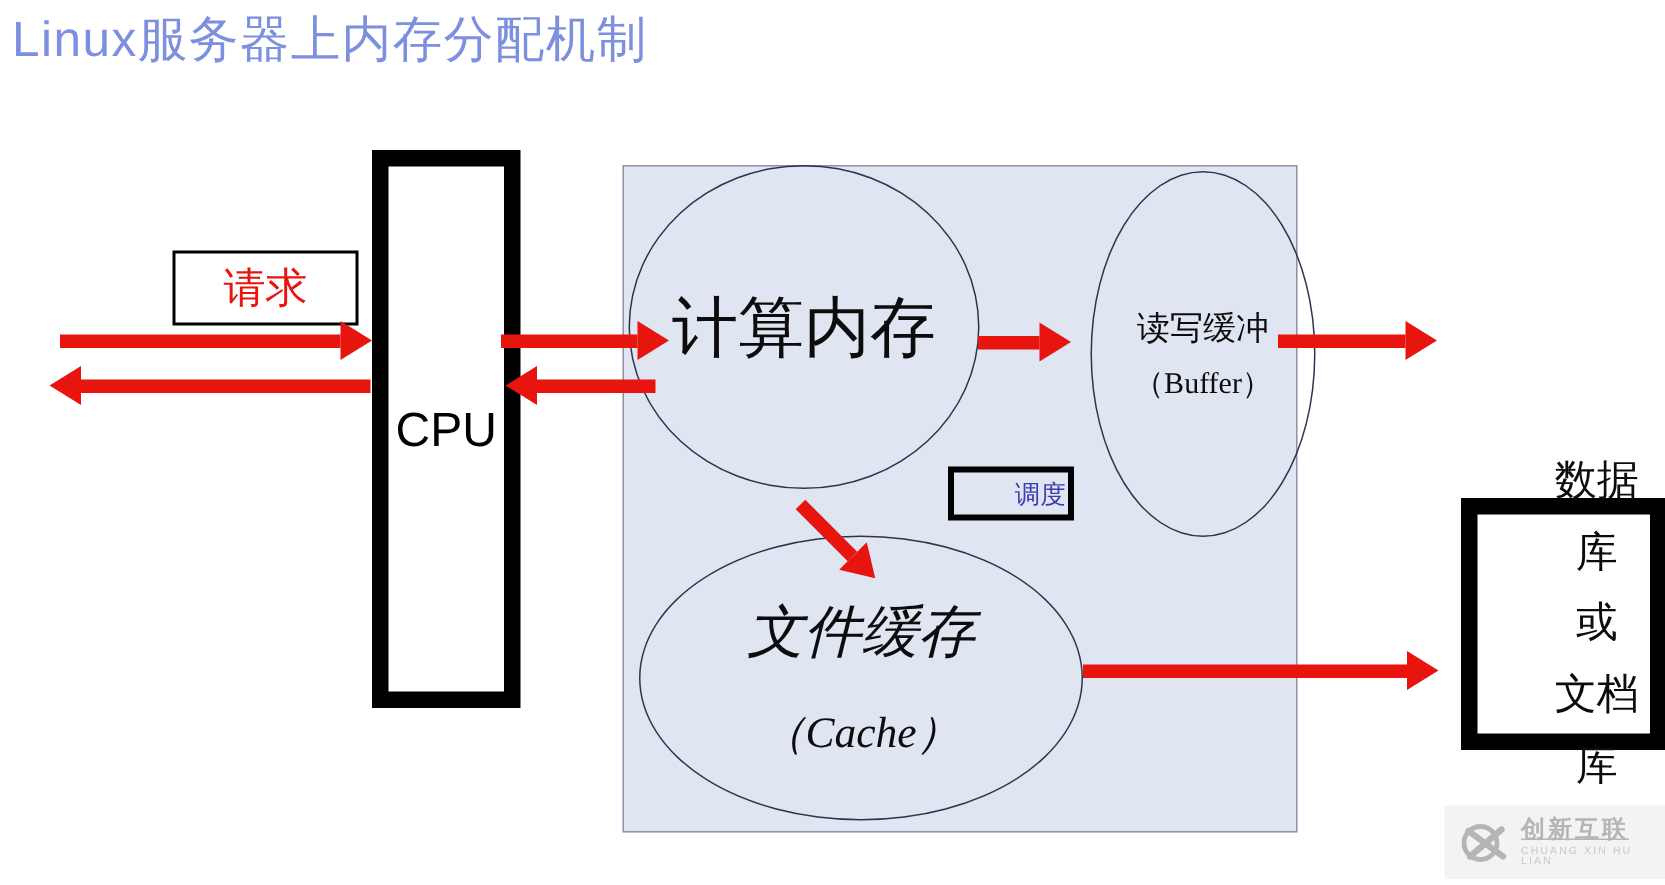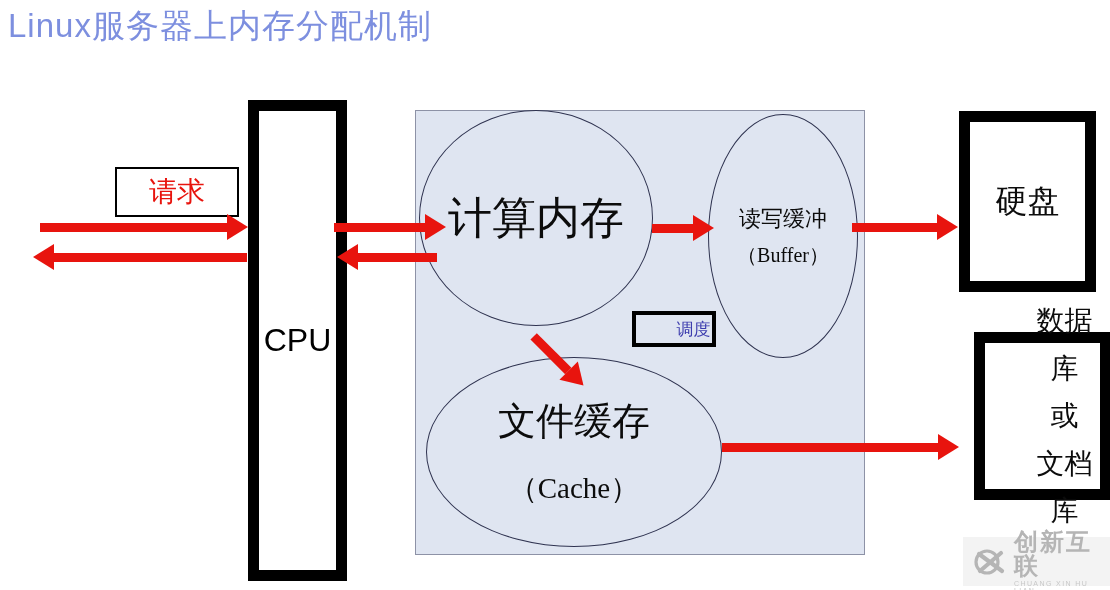--- a/index.html
+++ b/index.html
@@ -74,22 +74,23 @@
   .arrow.l .head { border-right: 21px solid var(--red, #e8140e); }
   .arrow.diag { transform-origin: 0 50%; transform: rotate(45deg); }
 
   .watermark {
     background: var(--watermark-bg, #f3f3f3);
     display: flex; align-items: center; gap: 7px;
     padding-left: 10px; z-index: 6;
   }
   .wm-text { display: flex; flex-direction: column; line-height: 1; }
   .wm-brand {
-    font-size: 24px; font-weight: bold; letter-spacing: 2px;
+    font-size: 16px; font-weight: bold; letter-spacing: 2px;
     color: var(--watermark-fg, #b5b5b5);
+    text-decoration: underline;
   }
   .wm-sub {
     font-size: 7px; letter-spacing: 1.4px; margin-top: 2px;
     color: #c8c8c8;
   }
 </style>
 </head>
 <body>
 
 <div class="canvas">
@@ -102,49 +103,49 @@
 
   <div class="arrow r" style="left:40px; top:214px; width:208px;">
       <i class="shaft"></i>
       <i class="head"></i>
     </div>
   <div class="arrow l" style="left:33px; top:244px; width:214px;">
       <i class="head"></i>
       <i class="shaft"></i>
     </div>
 
-  <div class="abs cpu-box" style="left:248px; top:100px; width:99px; height:481px;">
+  <div class="abs cpu-box" style="left:248px; top:100px; width:99px; height:372px;">
     <span>CPU</span>
   </div>
 
   <div class="arrow r" style="left:334px; top:214px; width:112px;">
       <i class="shaft"></i>
       <i class="head"></i>
     </div>
   <div class="arrow l" style="left:337px; top:244px; width:100px;">
       <i class="head"></i>
       <i class="shaft"></i>
     </div>
 
   <div class="abs panel" style="left:415px; top:110px; width:450px; height:445px;"></div>
 
   <div class="abs ellipse" style="left:419px; top:110px; width:234px; height:216px; font-size:44px;">
     <span>计算内存</span>
   </div>
 
-  <div class="abs ellipse" style="left:708px; top:114px; width:150px; height:244px; gap:8px;text-align:center;">
+  <div class="abs ellipse" style="left:727px; top:114px; width:150px; height:244px; gap:8px;text-align:center;">
     <span style="font-size:22px;">读写缓冲</span>
     <span style="font-size:20px;">（Buffer）</span>
   </div>
 
   <div class="abs sched-box" style="left:632px; top:311px; width:84px; height:36px;padding-left:39px;">
     <span>调度</span>
   </div>
 
-  <div class="abs ellipse" style="left:426px; top:357px; width:296px; height:190px; gap:22px;">
+  <div class="abs ellipse" style="left:426px; top:357px; width:296px; height:190px; gap:22px;font-style:italic;">
     <span style="font-size:38px;">文件缓存</span>
     <span style="font-size:29px;">（Cache）</span>
   </div>
 
   <div class="arrow r" style="left:652px; top:215px; width:62px;">
       <i class="shaft"></i>
       <i class="head"></i>
     </div>
 
   <div class="arrow r diag" style="left:534px; top:323px; width:70px;">
@@ -155,23 +156,20 @@
   <div class="arrow r" style="left:852px; top:214px; width:106px;">
       <i class="shaft"></i>
       <i class="head"></i>
     </div>
 
   <div class="arrow r" style="left:722px; top:434px; width:237px;">
       <i class="shaft"></i>
       <i class="head"></i>
     </div>
 
-  <div class="abs bigbox" style="left:959px; top:111px; width:137px; height:181px;">
-    <span>硬盘</span>
-  </div>
 
   <div class="abs bigbox" style="left:974px; top:332px; width:137px; height:168px; font-size:28px; line-height:1.7;padding-left:44px;">
     <span>数据库</span>
     <span>或</span>
     <span>文档库</span>
   </div>
 
   <div class="abs watermark" style="left:963px; top:537px; width:147px; height:49px;">
     <span style="display:flex;">
       <svg width="34" height="32" viewBox="0 0 34 32" aria-hidden="true">

